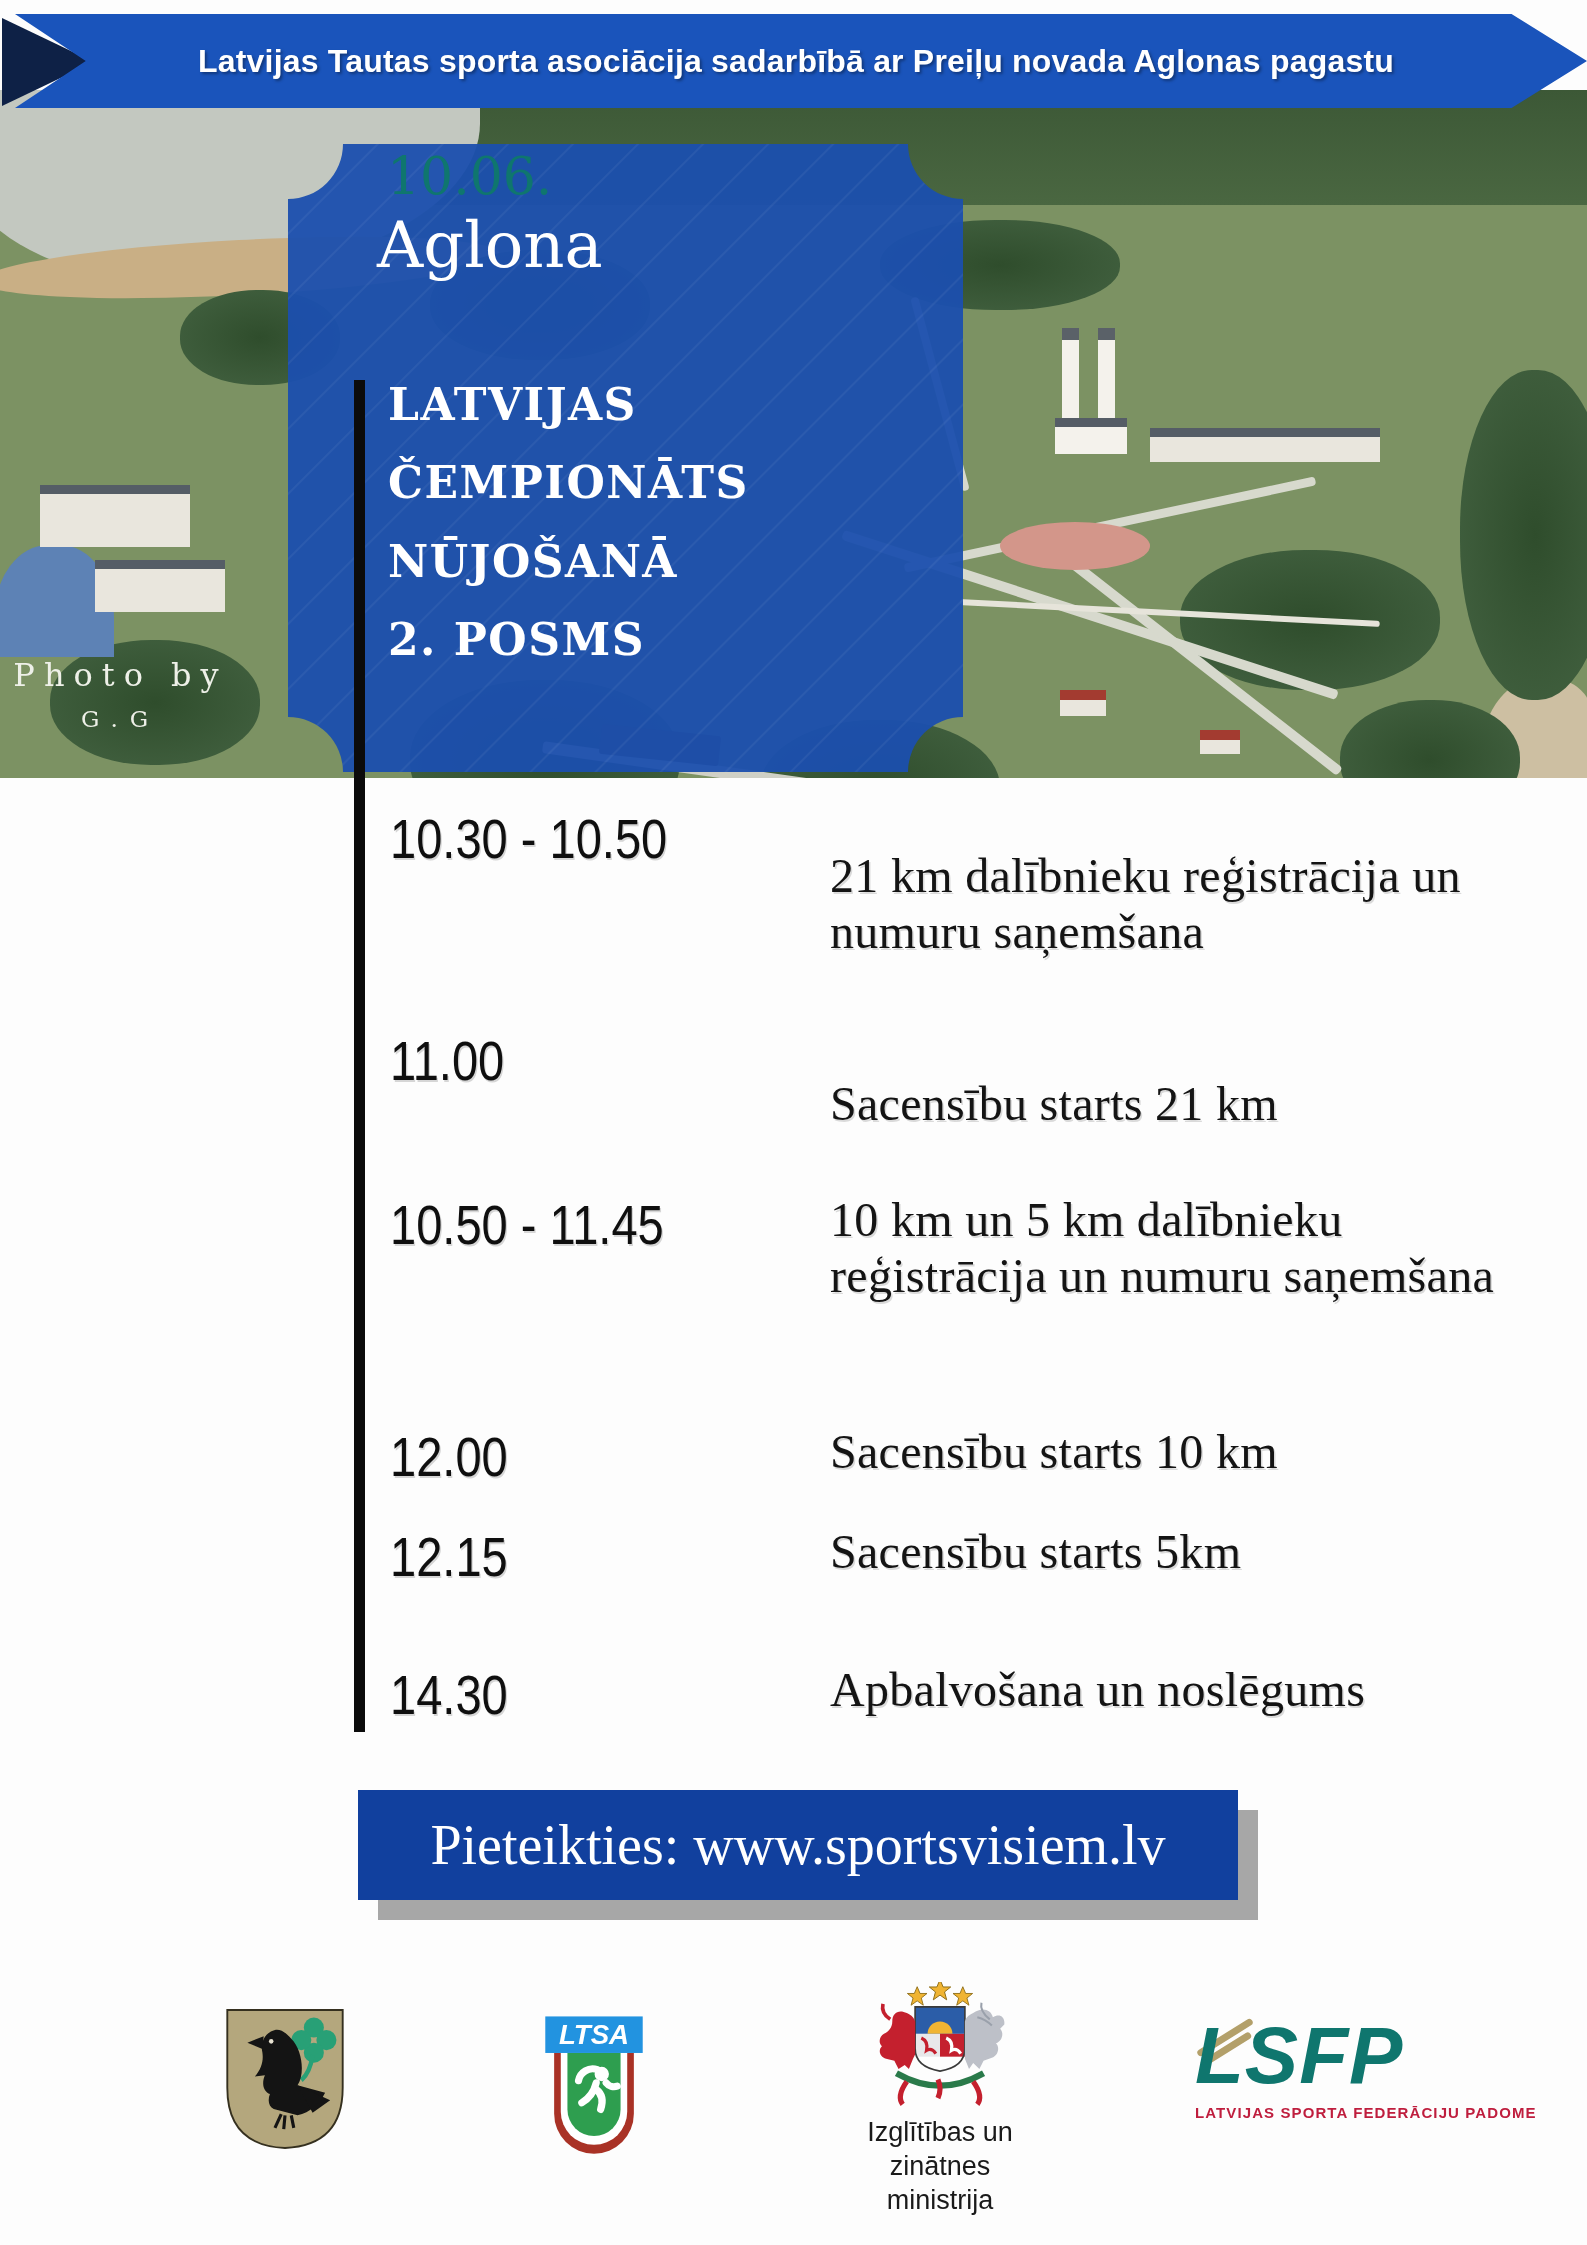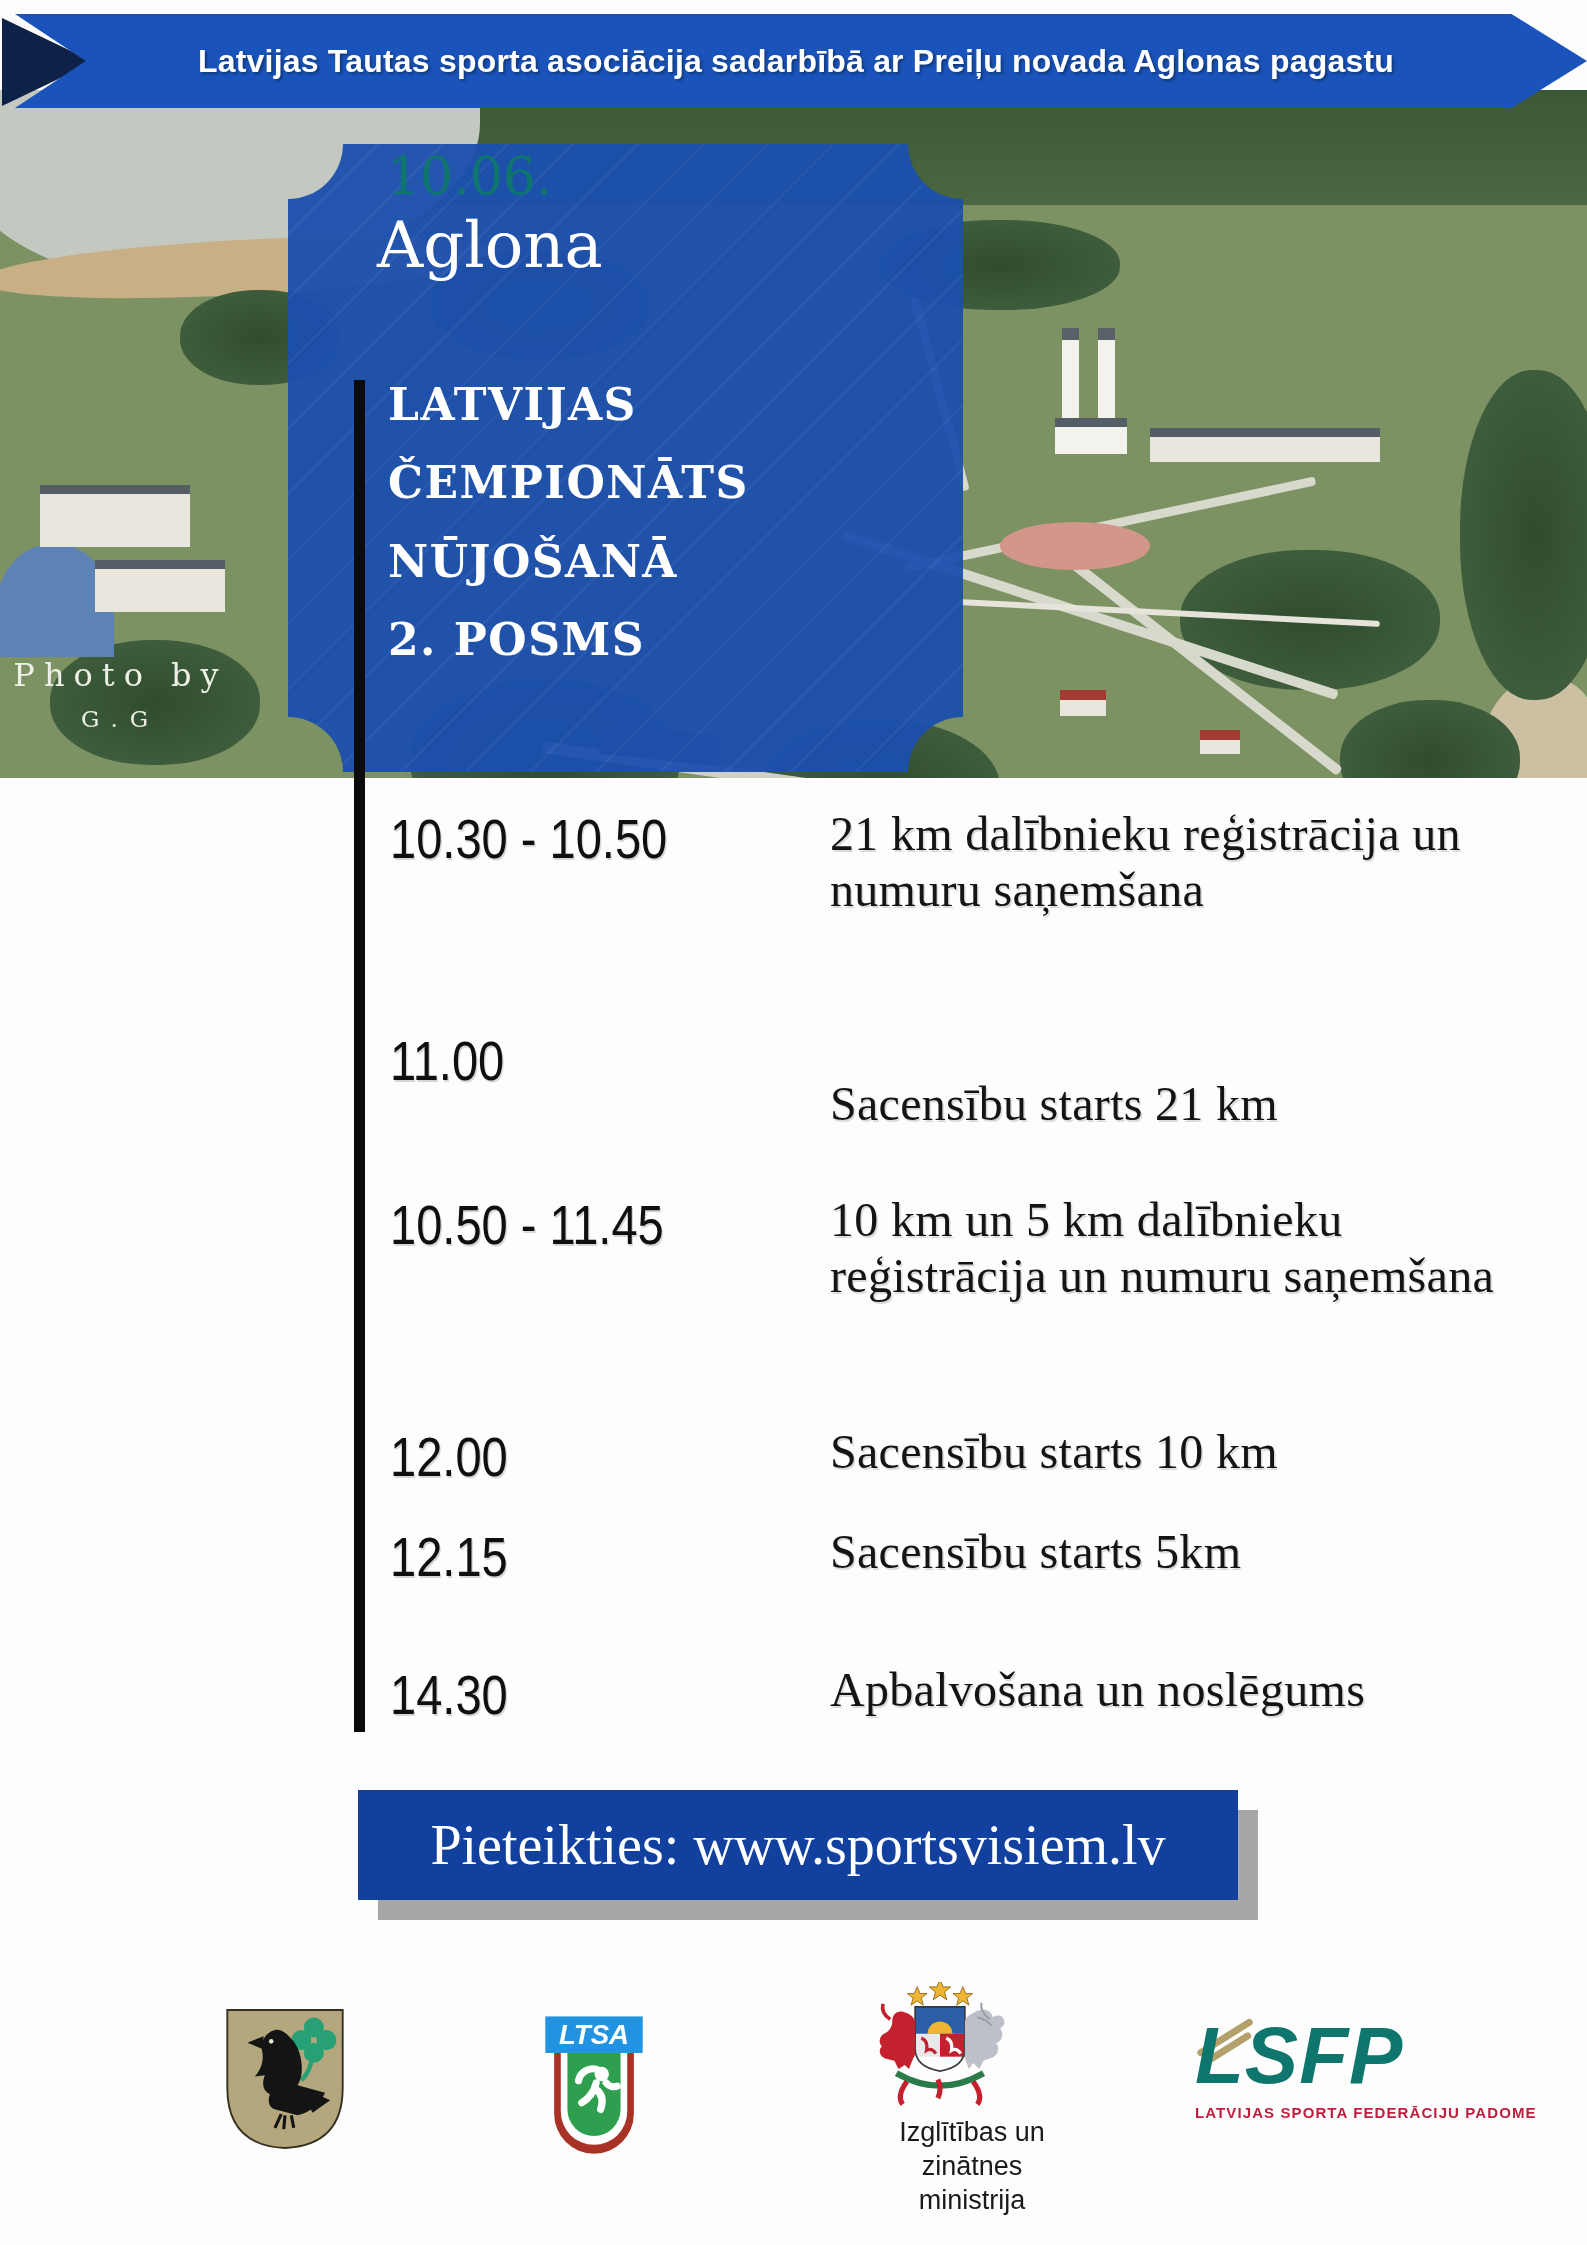--- a/index.html
+++ b/index.html
@@ -57,21 +57,21 @@
       font-family:"Liberation Serif","DejaVu Serif",serif;text-shadow:1.5px 1.5px 0 rgba(140,140,140,.3);}
 
   
   .cta-shadow{position:absolute;left:378px;top:1810px;width:880px;height:110px;background:#a7a7a7;}
   .cta{position:absolute;left:358px;top:1790px;width:880px;height:110px;background:#11409e;
       display:flex;align-items:center;justify-content:center;}
   .cta span{color:#fff;font-size:56px;font-family:"Liberation Serif","DejaVu Serif",serif;white-space:nowrap;}
 
   
   .logo{position:absolute;}
-  .ministry-text{position:absolute;left:852px;top:2116px;width:240px;text-align:center;color:#1a1a1a;
+  .ministry-text{position:absolute;left:820px;top:2116px;width:240px;text-align:center;color:#1a1a1a;
       font-size:27px;line-height:1.25;}
   .lsfp{position:absolute;left:1195px;top:2016px;width:310px;text-align:left;}
   .lsfp .big{position:relative;font-size:80px;line-height:1;font-style:italic;font-weight:900;
       color:#0f766e;letter-spacing:1px;}
   .lsfp .stripe{position:absolute;background:#b3a06a;height:7px;border-radius:4px;transform:rotate(-32deg);}
   .lsfp .tag{margin-top:8px;font-size:15px;font-weight:700;letter-spacing:1.1px;color:#bf1e3e;white-space:nowrap;}
 </style>
 </head>
 <body>
 
@@ -142,21 +142,21 @@
   </div>
 
   <div class="divider"></div>
 
   <div class="photo-credit">
     <div class="l1">Photo by</div>
     <div class="l2">G.G</div>
   </div>
 
   <div class="time" style="top:806px;">10.30 - 10.50</div>
-  <div class="desc" style="top:806px;width:720px;">21 km dalībnieku reģistrācija un numuru saņemšana</div>
+  <div class="desc" style="top:848px;width:720px;">21 km dalībnieku reģistrācija un numuru saņemšana</div>
 
   <div class="time" style="top:1028px;">11.00</div>
   <div class="desc" style="top:1076px;width:720px;">Sacensību starts 21 km</div>
 
   <div class="time" style="top:1192px;">10.50 - 11.45</div>
   <div class="desc" style="top:1192px;width:680px;">10 km un 5 km dalībnieku reģistrācija un numuru saņemšana</div>
 
   <div class="time" style="top:1424px;">12.00</div>
   <div class="desc" style="top:1424px;width:720px;">Sacensību starts 10 km</div>
 

